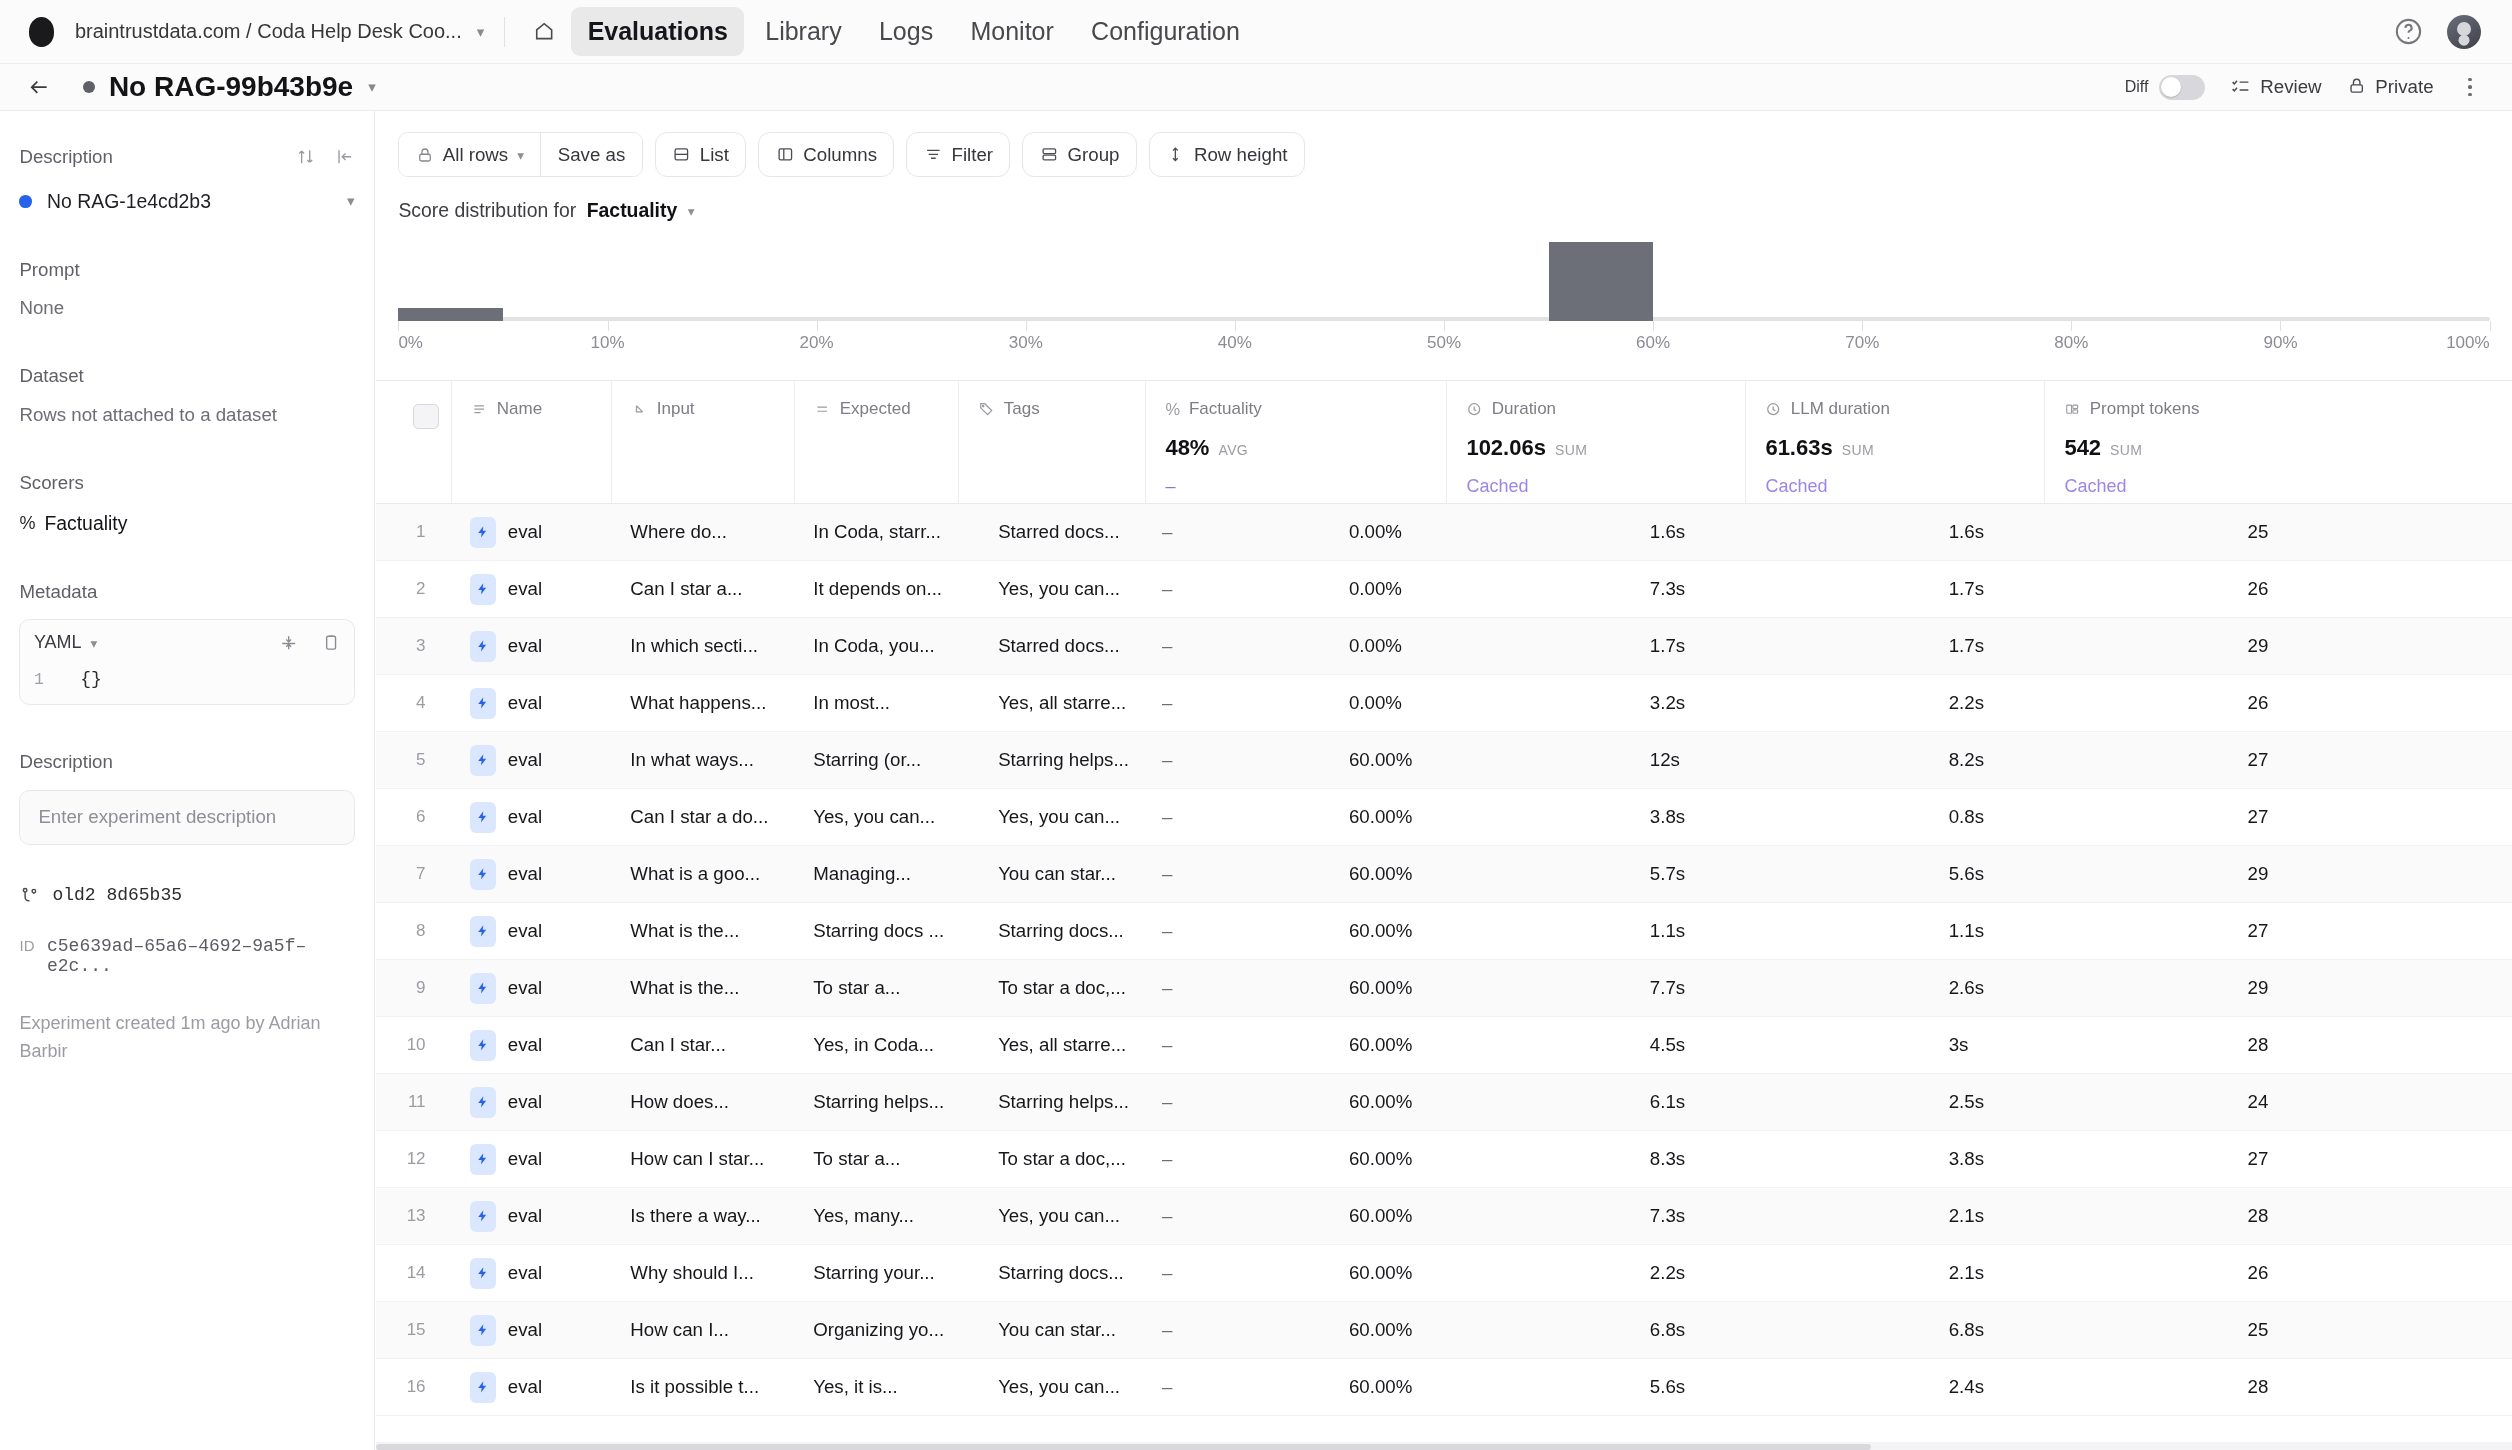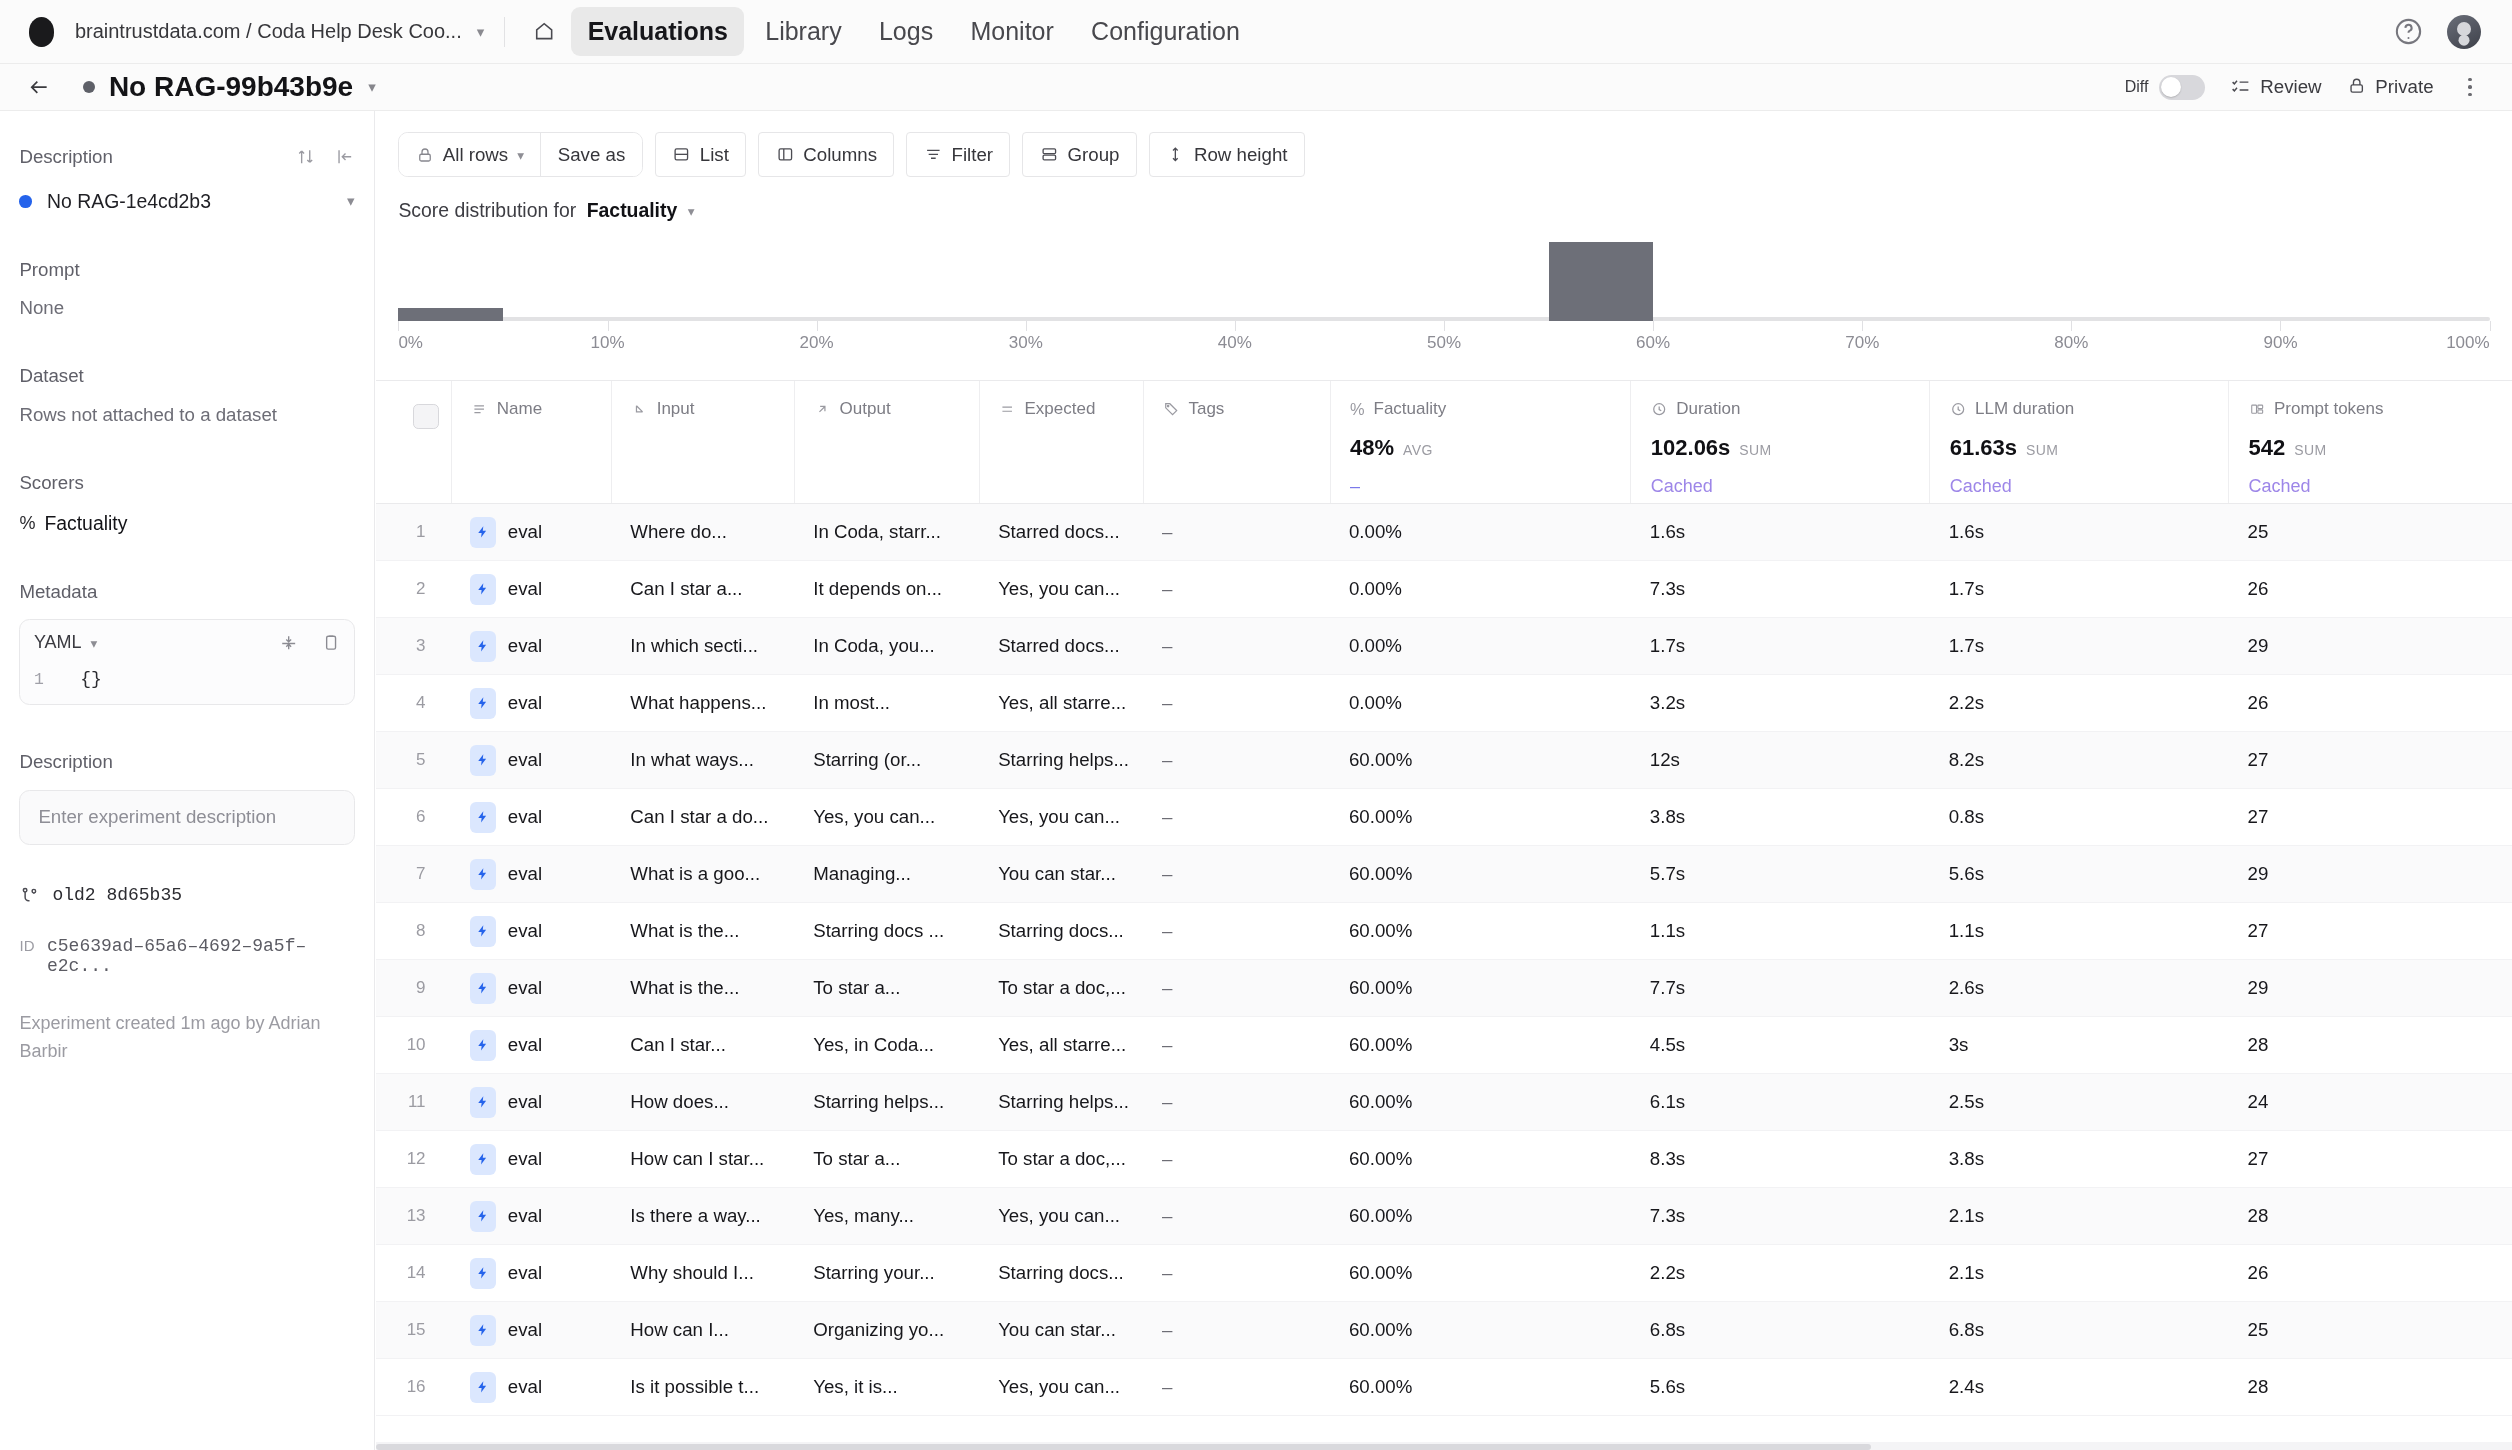--- a/index.html
+++ b/index.html
@@ -119,21 +119,21 @@
 
   
   .main { position: absolute; left: 376px; top: 111px; width: 2136px; height: 1339px; background:#fff; overflow:hidden; }
   .toolbar { display:flex; align-items:center; gap: 12px; padding: 21px 22.4px 0 22.4px; }
   .tb-group { display:flex; border:0.7px solid #e6e6e8; border-radius: 9.7px; overflow:hidden; }
   .tb-btn {
     display:flex; align-items:center; gap: 9px; font-size: 18.7px; color: #36363b;
     padding: 10.5px 16.4px; background:#fff; white-space: nowrap;
   }
   .tb-group .tb-btn + .tb-btn { border-left: 0.7px solid #e6e6e8; }
-  .tb-single { border:0.7px solid #e6e6e8; border-radius: 4px; }
+  .tb-single { border:0.7px solid #e6e6e8; border-radius: 12px; }
   .tb-caret { color:#8e8e95; font-size:13.5px; }
 
   .dist-head { display:flex; align-items:center; gap: 10.5px; padding: 22.4px 22.4px 0 22.4px; font-size: 19.4px; color:#3d3d43; }
   .dist-head b { color:#111115; font-weight: 700; }
 
   
   .hist-wrap { position: relative; margin: 19.4px 22.4px 0 22.4px; height: 111px; }
   .hist-plot { position: relative; height: 79px; }
   .hist-bar { position:absolute; bottom: 0; background: #6d6f78; }
   .hist-axis { position:absolute; left:0; right:0; bottom:0; height: 3.7px; background: #e2e2e4; border-radius:2.2px; }
@@ -429,28 +429,20 @@
         </div>
       </div>
       <div class="th c-in">
         <div class="th-top">
           <svg width="16.4" height="16.4" viewBox="0 0 24 24" fill="none" stroke="#9a9aa1" stroke-width="1.8">
               <path d="M8 7v9h9M8 7l9 9"></path>
             </svg>
           <span>Input</span>
         </div>
       </div>
-      <div class="th c-out">
-        <div class="th-top">
-          <svg width="16.4" height="16.4" viewBox="0 0 24 24" fill="none" stroke="#9a9aa1" stroke-width="1.8">
-              <path d="M8 16L16 8M9 8h7v7"></path>
-            </svg>
-          <span>Output</span>
-        </div>
-      </div>
       <div class="th c-exp">
         <div class="th-top">
           <svg width="16.4" height="16.4" viewBox="0 0 24 24" fill="none" stroke="#9a9aa1" stroke-width="1.8">
               <path d="M5 9h14M5 15h14"></path>
             </svg>
           <span>Expected</span>
         </div>
       </div>
       <div class="th c-tags">
         <div class="th-top">

